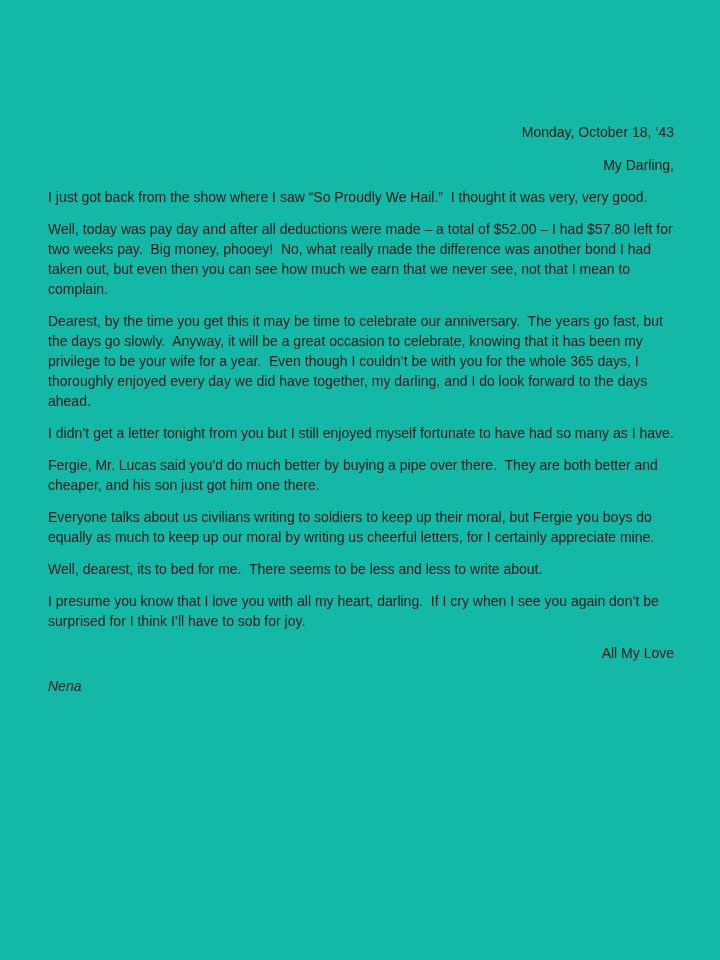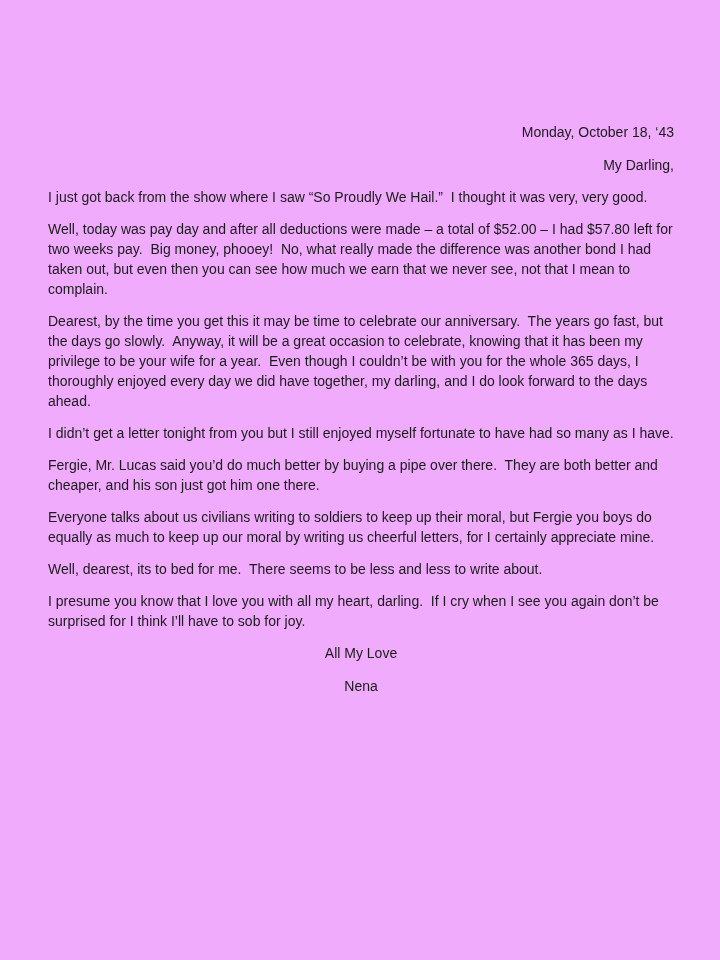--- a/index.html
+++ b/index.html
@@ -5,21 +5,21 @@
   html, body {
     margin: 0;
     padding: 0;
     background: #ffffff;
   }
   .page {
     position: relative;
     box-sizing: border-box;
     width: 720px;
     height: 960px;
-    background: #f0abfc;
+    background: #14b8a6;
     padding: 122px 46px 0 48px;
     font-family: "Liberation Sans", sans-serif;
     font-size: 14px;
     line-height: 20px;
     color: #1b1b1b;
     overflow: hidden;
   }
   .date-line {
     text-align: right;
     margin: 0 0 13px 0;
@@ -28,28 +28,29 @@
   .salutation {
     margin: 0 0 12px 0;
     white-space: pre-wrap;
     text-align: right;
   }
   p.para {
     margin: 4px 0 12px 0;
     white-space: pre-wrap;
   }
   .closing {
-    text-align: center;
+    text-align: right;
     margin: 8px 0 13px 0;
     white-space: pre-wrap;
   }
   .signature {
-    text-align: center;
+    text-align: left;
     margin: 0;
     white-space: pre-wrap;
+    font-style: italic;
   }
 </style>
 </head>
 <body>
 
 <div class="page">
   <div class="date-line">Monday, October 18, ‘43</div>
   <div class="salutation">My Darling,</div>
   <p class="para">I just got back from the show where I saw “So Proudly We Hail.”  I thought it was very, very good.</p>
   <p class="para">Well, today was pay day and after all deductions were made – a total of $52.00 – I had $57.80 left for two weeks pay.  Big money, phooey!  No, what really made the difference was another bond I had taken out, but even then you can see how much we earn that we never see, not that I mean to complain.</p>

